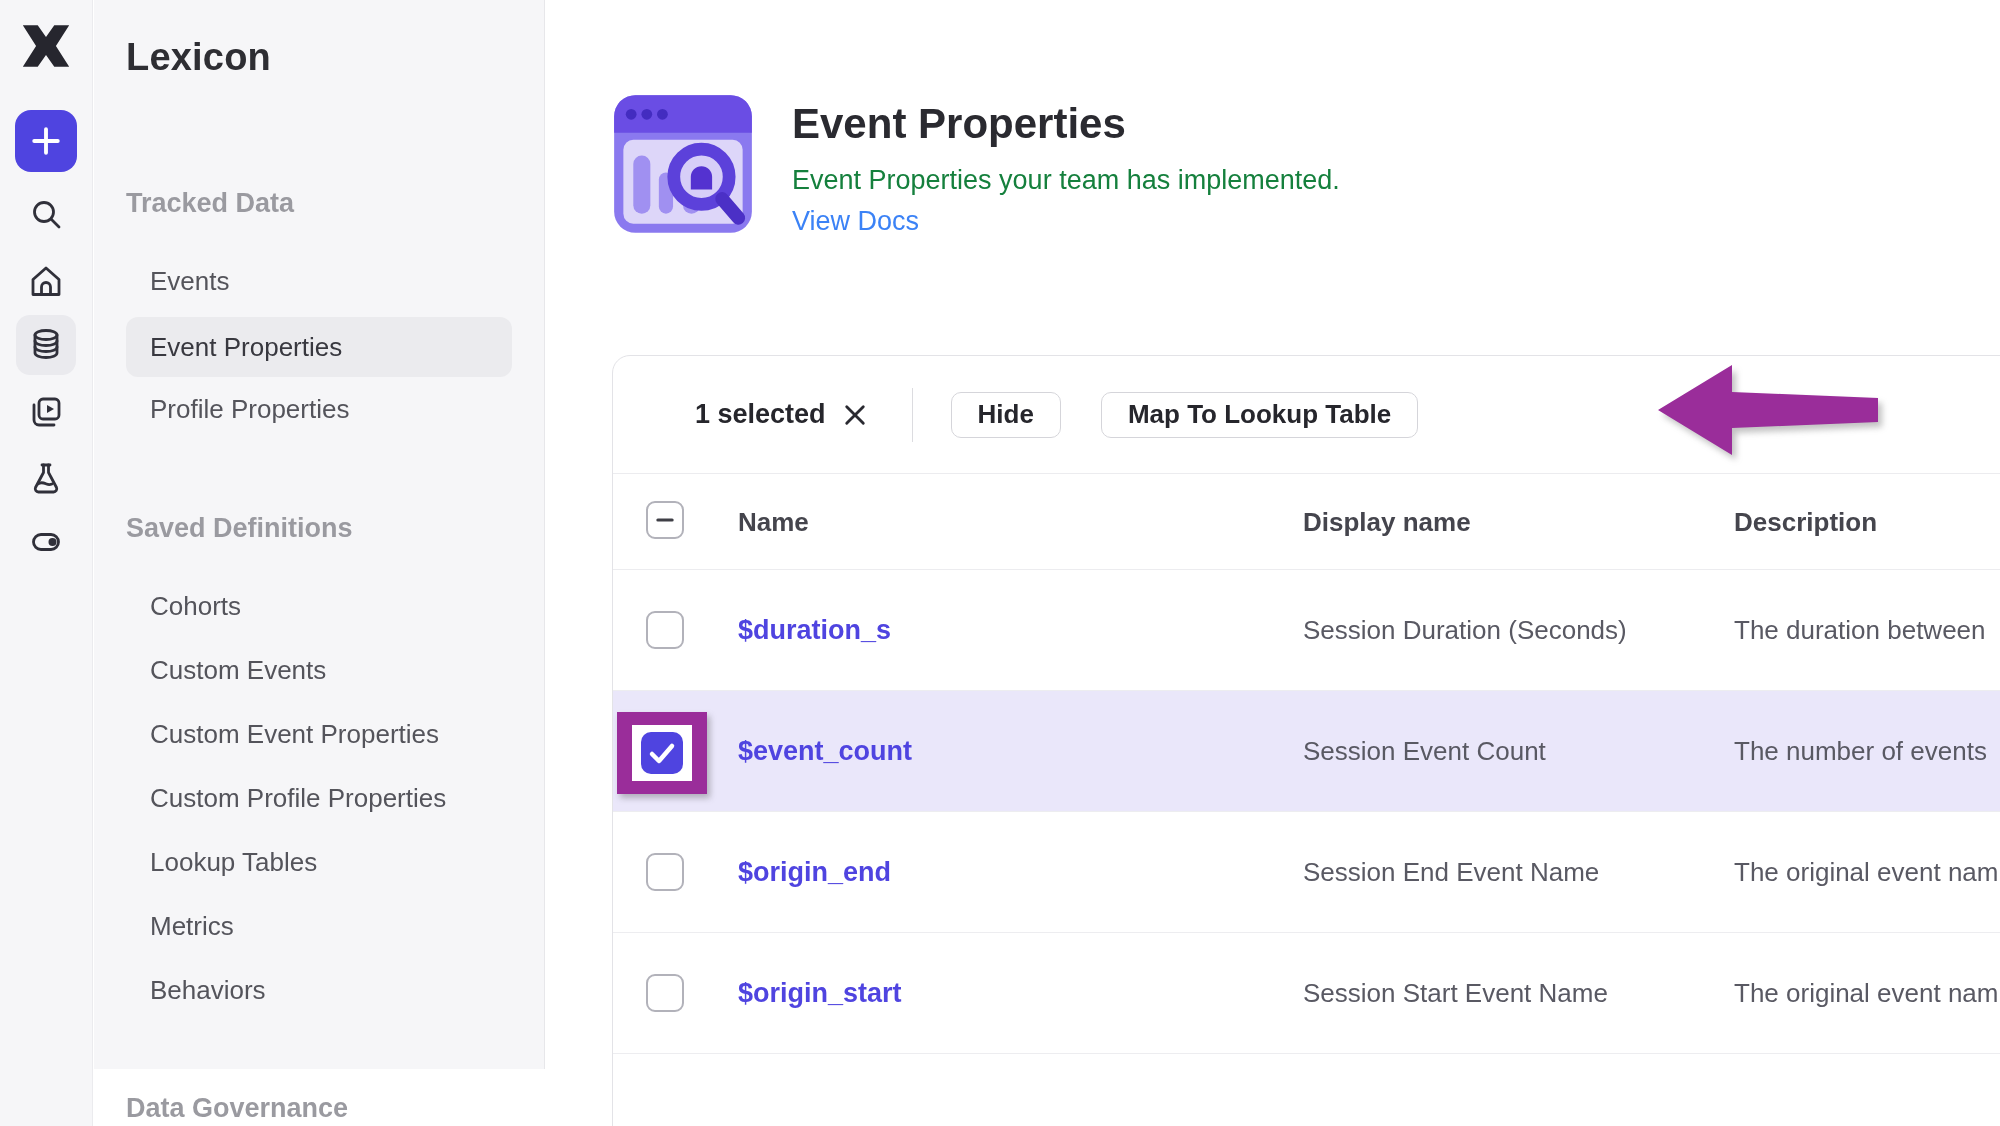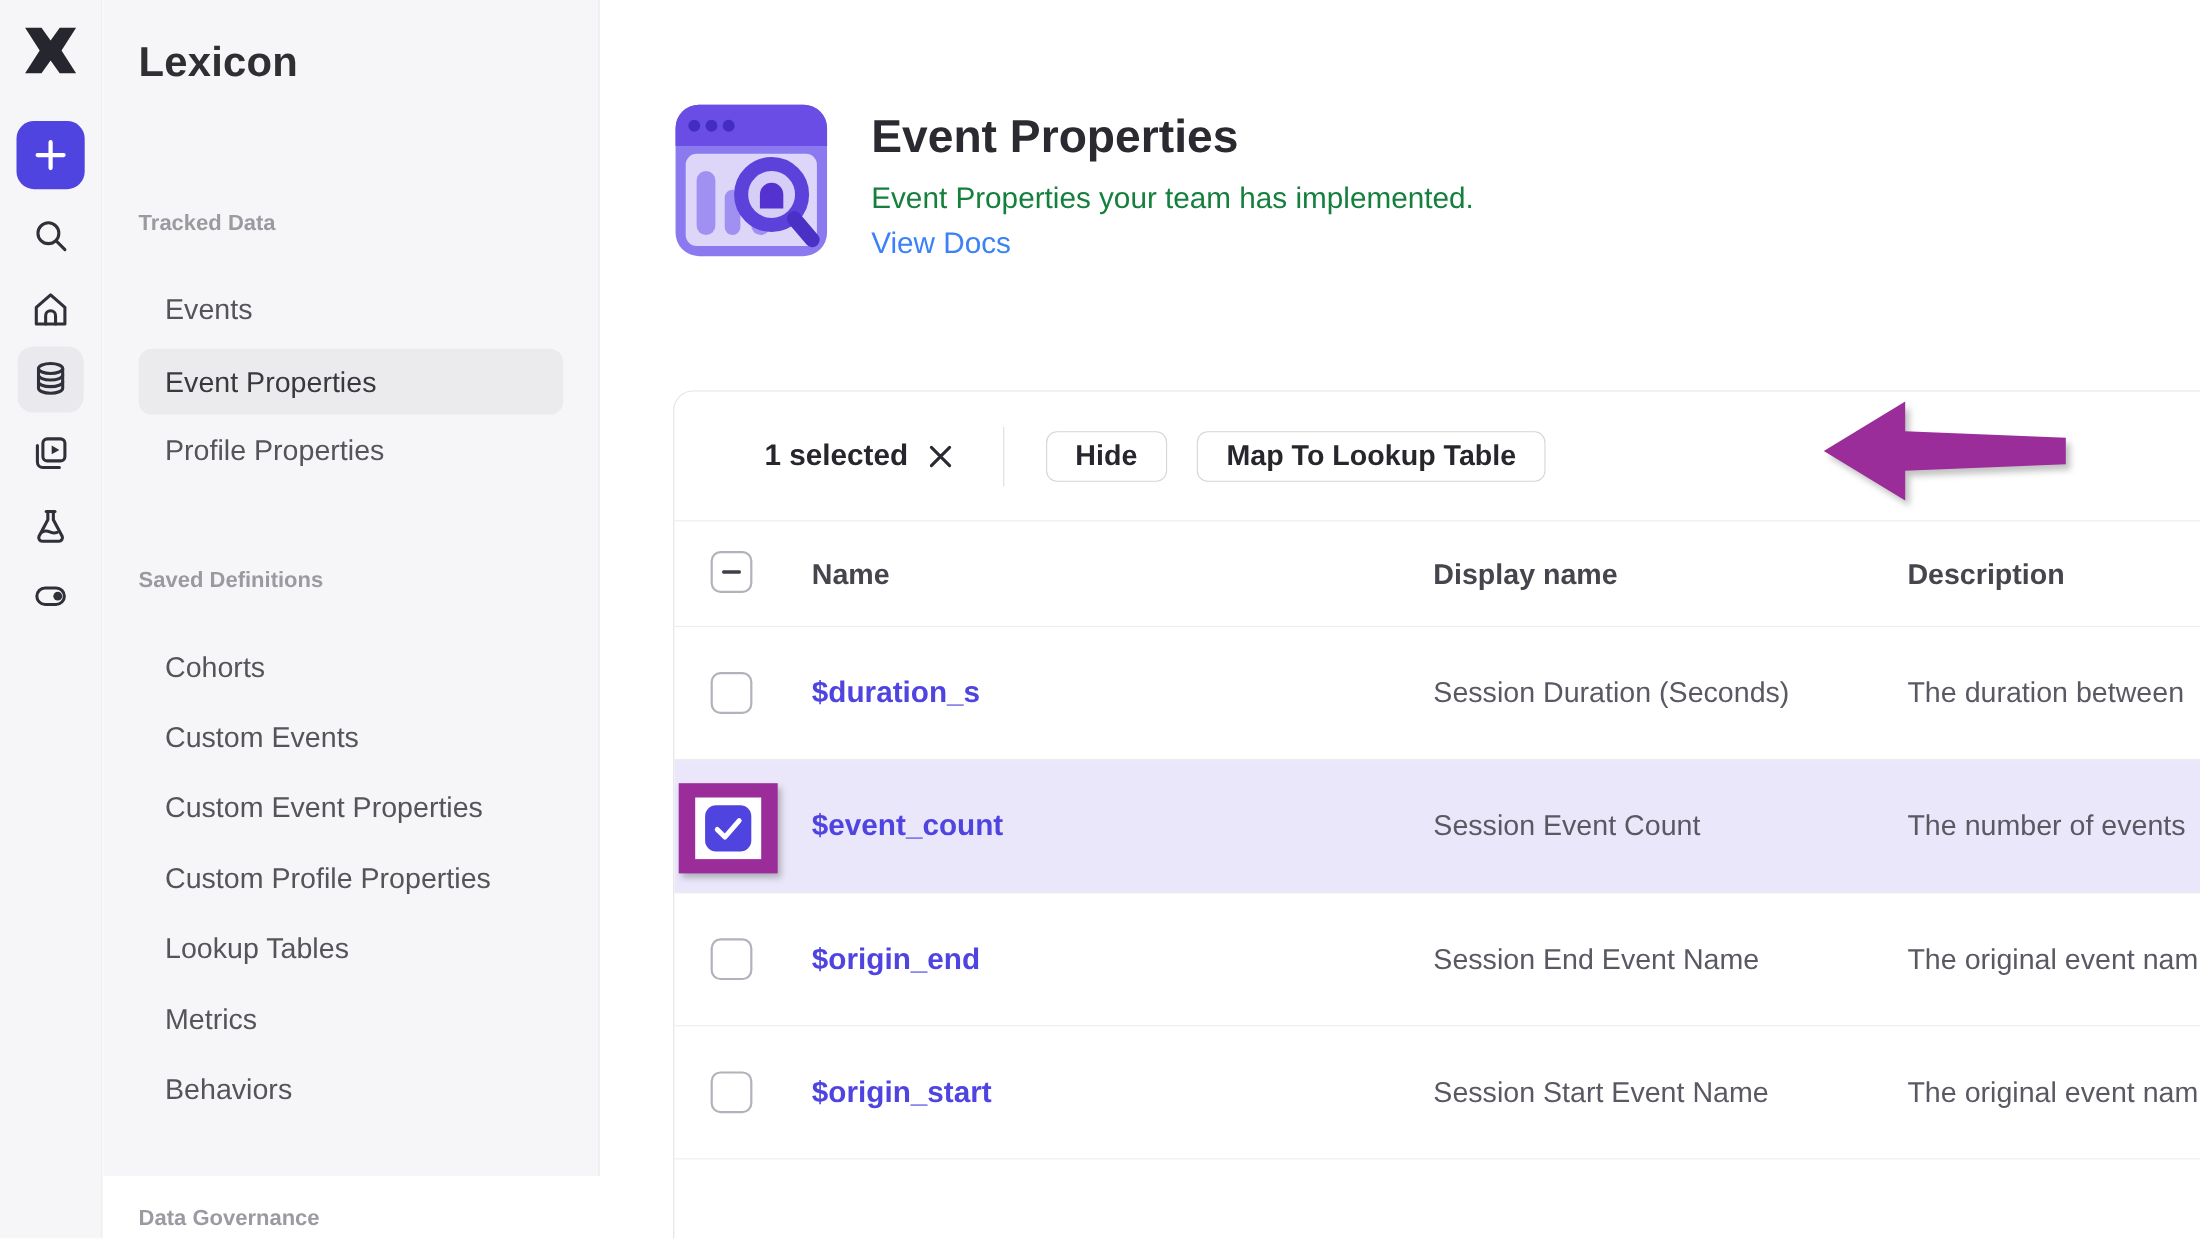--- a/index.html
+++ b/index.html
@@ -8,39 +8,39 @@
   
   .rail{position:absolute;left:0;top:0;width:93px;height:1126px;background:#f6f6f8;border-right:1px solid #ebebee;box-sizing:border-box;}
   .rail-item{position:absolute;left:50%;transform:translateX(-50%);display:flex;align-items:center;justify-content:center;cursor:pointer;}
   .plus-tile{width:62px;height:62px;border-radius:16px;background:#4f44e0;}
   .rail-pill{width:60px;height:60px;border-radius:14px;background:#eaeaee;}
   .rail svg{display:block;}
 
   
   .sidebar{position:absolute;left:94px;top:0;width:451px;height:1069px;background:#f6f6f8;border-right:1px solid #e7e7ea;box-sizing:border-box;}
   .sb-title{position:absolute;left:32px;top:36px;font-size:38px;font-weight:700;color:#2e2e33;letter-spacing:.2px;}
-  .sb-section{position:absolute;left:32px;height:40px;line-height:40px;font-size:20px;font-weight:700;color:#9a9aa0;}
+  .sb-section{position:absolute;left:32px;height:40px;line-height:40px;font-size:27px;font-weight:700;color:#9a9aa0;}
   .sb-item{position:absolute;left:56px;height:40px;line-height:40px;font-size:26px;color:#54545b;cursor:pointer;}
   .sb-pill{position:absolute;left:32px;top:317px;width:386px;height:60px;background:#ebebee;border-radius:12px;cursor:pointer;display:flex;align-items:center;}
   .sb-pill span{margin-left:24px;font-size:26px;color:#38383f;}
 
   
   .hero-icon{position:absolute;left:612px;top:93px;width:142px;height:142px;}
   .page-title{position:absolute;left:792px;top:100px;font-size:42px;font-weight:700;color:#2a2a30;}
   .page-sub{position:absolute;left:792px;top:165px;font-size:27px;color:#15803d;}
   .docs-link{position:absolute;left:792px;top:206px;font-size:27px;font-weight:500;color:#3b82f6;cursor:pointer;}
 
   
   .card{position:absolute;left:612px;top:355px;width:1560px;height:860px;background:#fff;border:1px solid #e3e3e7;border-radius:18px;box-sizing:border-box;overflow:hidden;}
   .toolbar{height:117px;display:flex;align-items:center;border-bottom:1px solid #ececef;}
   .sel-count{margin-left:82px;font-size:27px;font-weight:600;color:#26262c;}
   .clear-x{margin-left:16px;cursor:pointer;display:flex;align-items:center;}
   .tb-divider{width:1px;height:54px;background:#dcdce0;margin-left:44px;margin-right:38px;}
   .btn{height:46px;padding:0 26px;display:flex;align-items:center;background:#fff;border:1.5px solid #d5d5da;border-radius:10px;font-size:26px;font-weight:600;color:#26262c;cursor:pointer;white-space:nowrap;}
-  .btn + .btn{margin-left:27px;}
+  .btn + .btn{margin-left:40px;}
 
   .thead{position:relative;height:95px;border-bottom:1px solid #ececef;}
   .th{position:absolute;top:50%;transform:translateY(-50%);font-size:26px;font-weight:700;color:#45454d;}
   .row{position:relative;height:120px;border-bottom:1px solid #ededf0;}
   .row.selected{background:#eae7fa;}
   .cell{position:absolute;top:50%;transform:translateY(-50%);font-size:26px;color:#595963;white-space:nowrap;}
   .col-name{left:125px;}
   .col-display{left:690px;}
   .col-desc{left:1121px;}
   .name-link{font-size:27px;font-weight:700;color:#4f44e0;cursor:pointer;}

